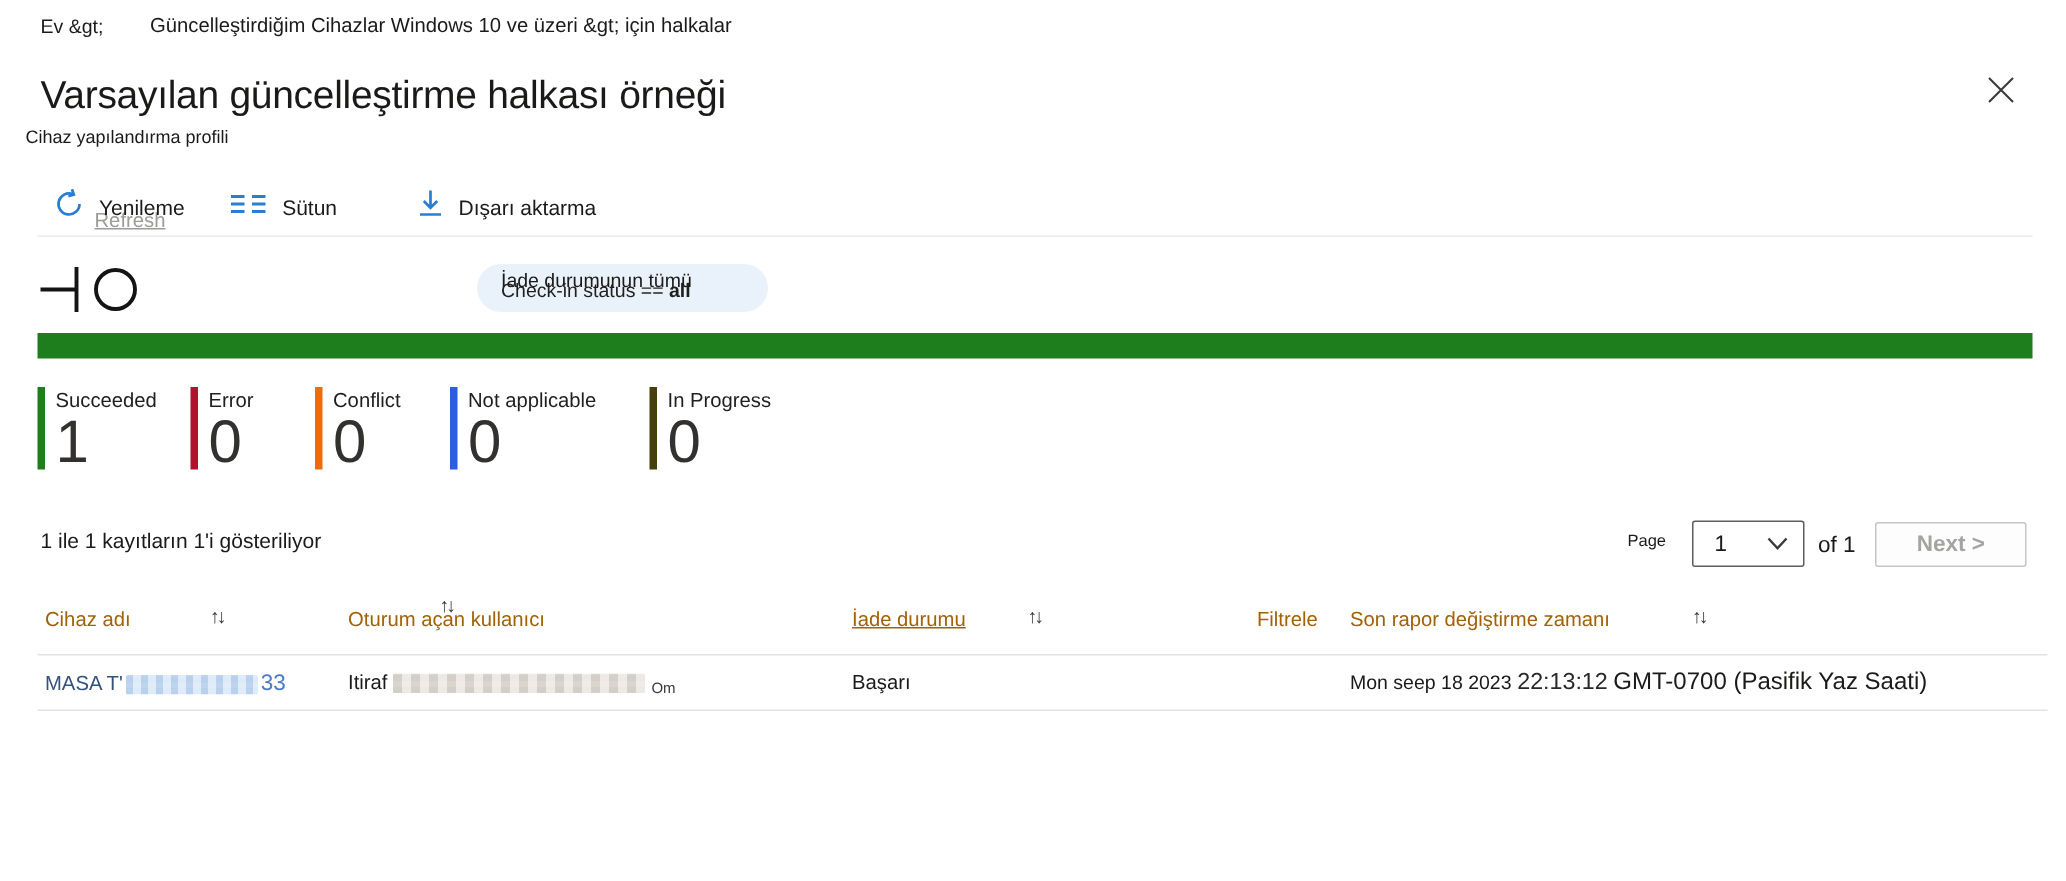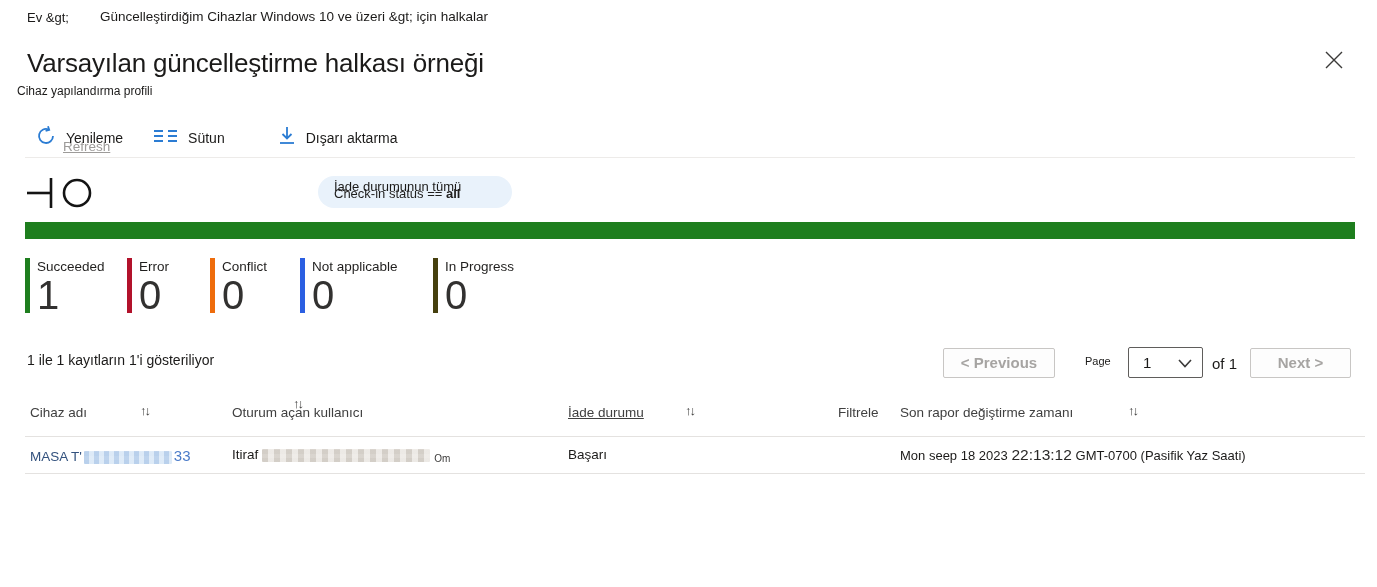--- a/index.html
+++ b/index.html
@@ -58,21 +58,21 @@
   .pg-page-label { left:1085px; top:355px; font-size:11px; }
   .pg-select {
     left:1128px; top:347px; width:75px; height:31px; border:1px solid #5f5d5b; border-radius:2px;
     background:#fff; display:flex; align-items:center; justify-content:space-between;
     padding:0 10px 0 14px; cursor:pointer;
   }
   .pg-select-value { font-size:15px; }
   .pg-of { left:1212px; top:355px; font-size:15px; }
 
   
-  .th { top:405px; font-size:13.5px; color:#404040; }
+  .th { top:405px; font-size:13.5px; color:#a16207; }
   .sort { font-size:13px; color:#3b3a39; letter-spacing:-2px; cursor:pointer; }
   .th-cihaz { left:30px; }
   .sort-cihaz { left:140px; top:403px; }
   .th-user { left:232px; }
   .sort-user { left:293px; top:396px; }
   .th-iade { left:568px;text-decoration:underline; }
   .sort-iade { left:685px; top:403px; }
   .th-filtre { left:838px; }
   .th-son { left:900px;text-align:right; }
   .sort-son { left:1128px; top:403px; }
@@ -92,21 +92,21 @@
     background:
       repeating-linear-gradient(90deg, rgba(204,198,190,.7) 0 6px, rgba(238,235,231,.85) 6px 12px),
       repeating-linear-gradient(0deg, rgba(214,209,202,.6) 0 4px, rgba(244,242,239,.7) 4px 8px);
   }
   .cell-user { left:232px; color:#1b1a19; }
   .cell-user .suffix { font-size:10px; color:#3b3a39; vertical-align:-3px; }
   .cell-status { left:568px; }
   .cell-time { left:900px; top:446px; white-space:nowrap; }
   .time-date { font-size:13px; }
   .time-clock { font-size:15.5px; color:#2a2928; }
-  .time-tz { font-size:13px; }
+  .time-tz { font-size:16px; }
 </style>
 </head>
 <body>
 
 <div class="page">
 
   <span class="abs crumb1">Ev &amp;gt;</span>
   <span class="abs crumb2">Güncelleştirdiğim Cihazlar Windows 10 ve üzeri &amp;gt; için halkalar</span>
 
   <div class="abs close-btn">
@@ -205,21 +205,20 @@
   </div>
   <div class="abs tile" style="left:433px;">
     <div class="tile-bar" style="background-color: rgb(70, 64, 14);"></div>
     <div>
       <div class="tile-label">In Progress</div>
       <div class="tile-value">0</div>
     </div>
   </div>
 
   <div class="abs records">1 ile 1 kayıtların 1'i gösteriliyor</div>
-  <button class="pg-btn pg-prev">&lt; Previous</button>
   <span class="abs pg-page-label">Page</span>
   <div class="abs pg-select">
     <span class="pg-select-value">1</span>
     <span>
       <svg width="14" height="9" viewBox="0 0 14 9">
           <path d="M1 1 L7 7.5 L13 1" stroke="#3b3a39" stroke-width="1.6" fill="none"></path>
         </svg>
     </span>
   </div>
   <span class="abs pg-of">of 1</span>

